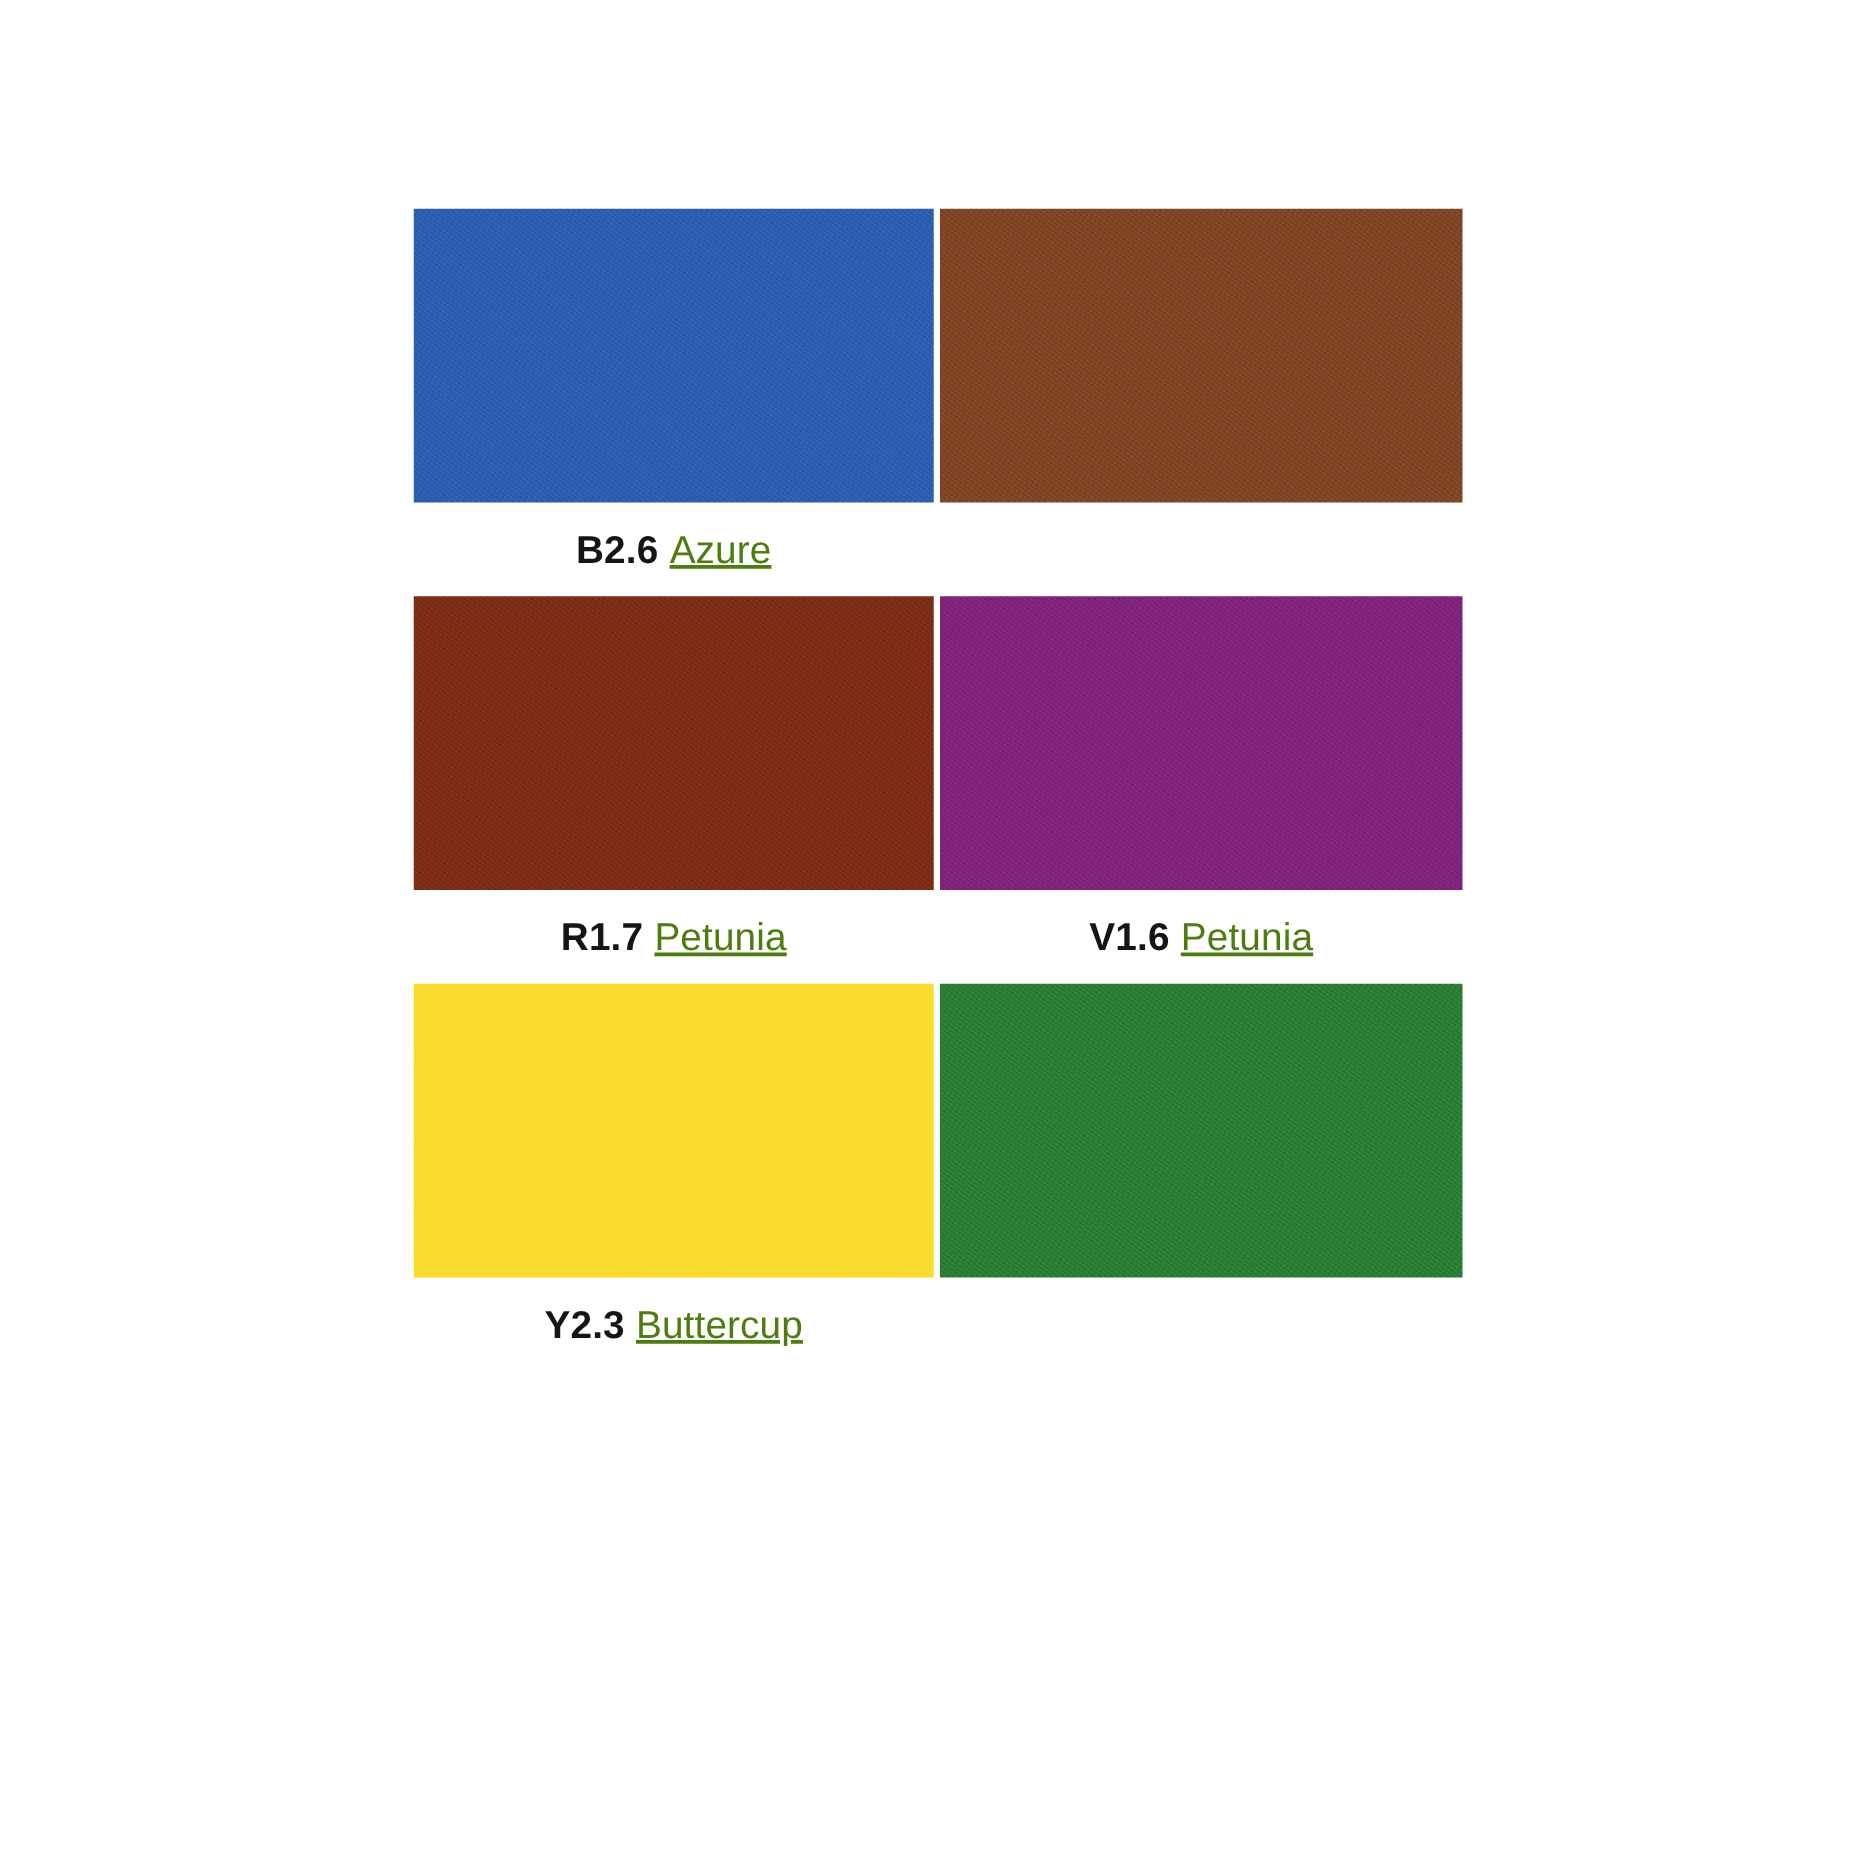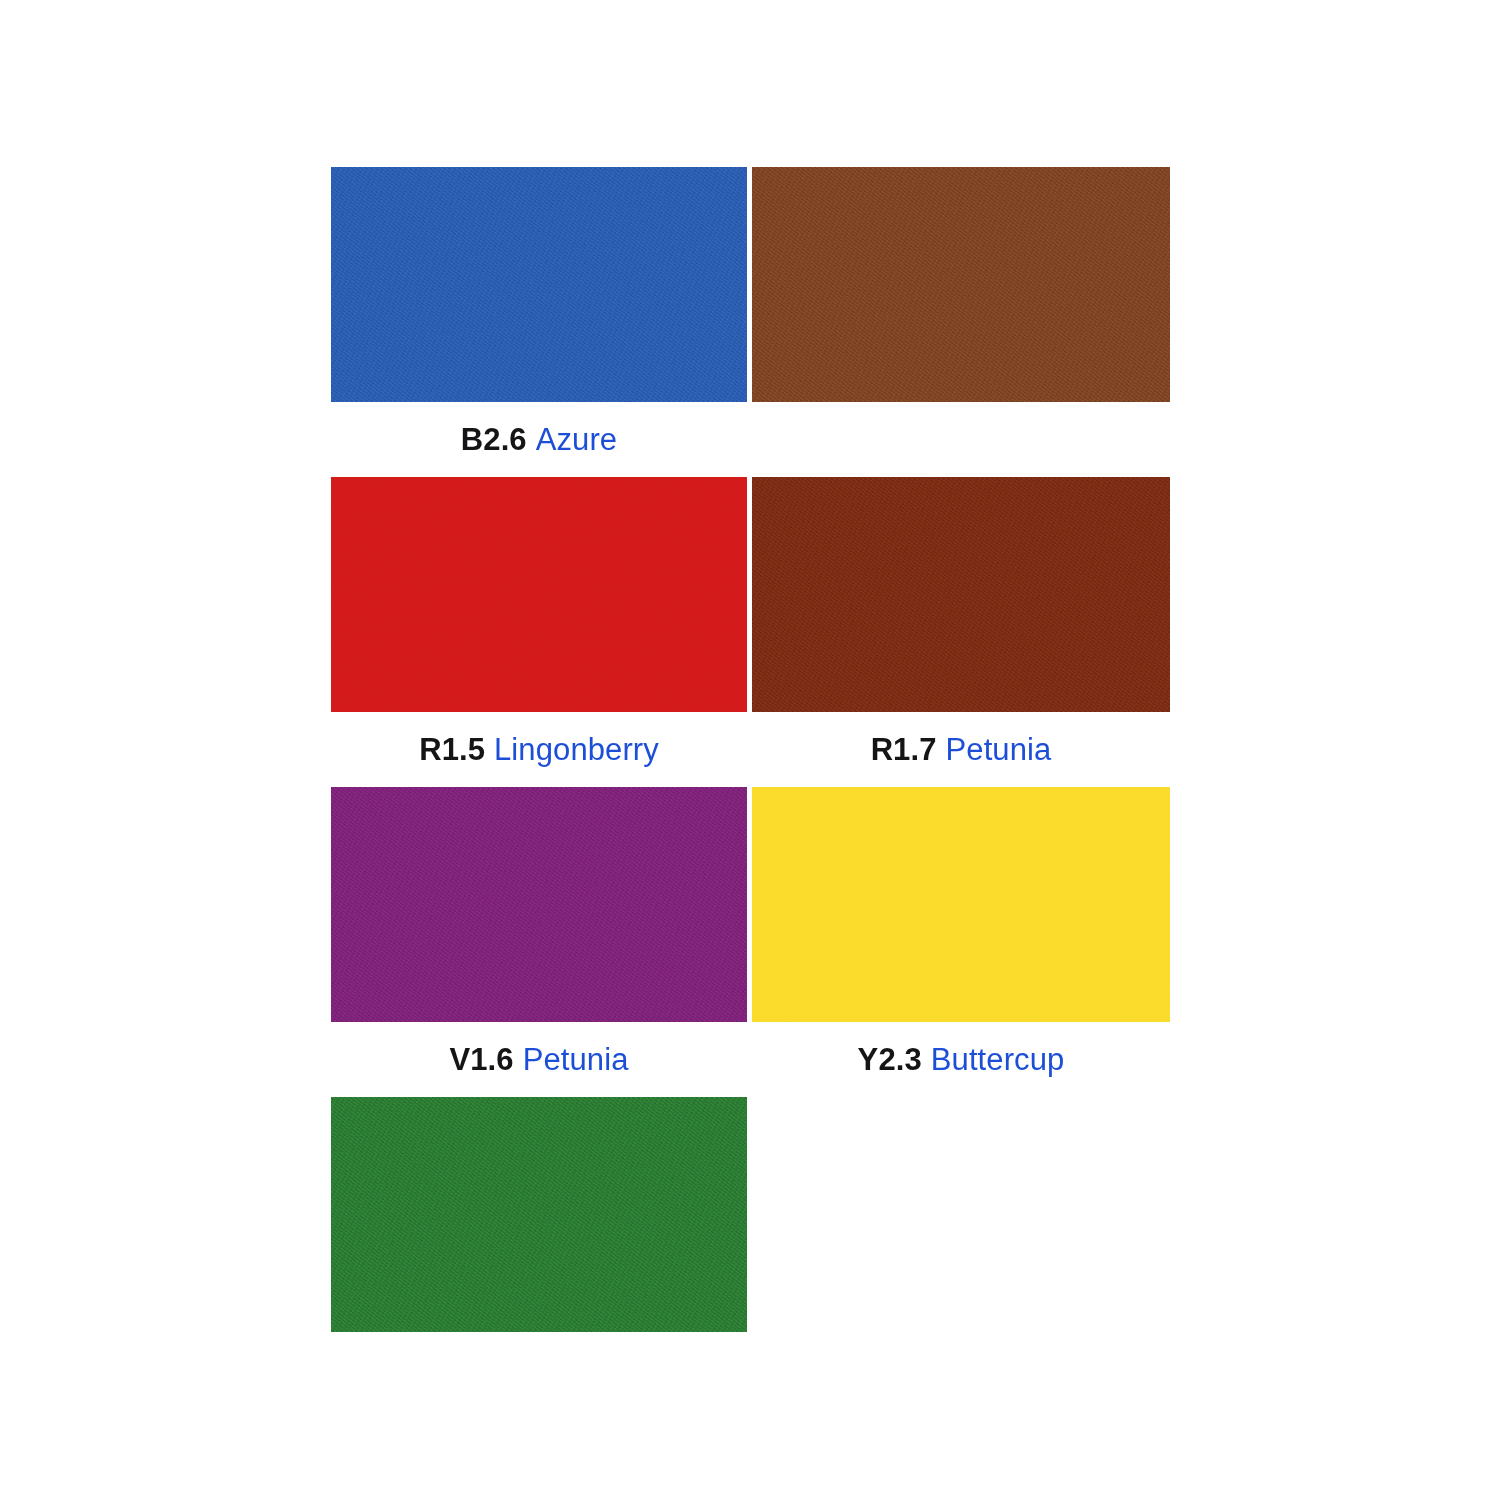--- a/index.html
+++ b/index.html
@@ -85,21 +85,22 @@
   }
 
   .swatch-code {
     font-weight: 700;
     color: #151517;
     margin-right: 9px;
   }
 
   .swatch-name {
     font-weight: 400;
-    color: #1d4ed8;
+    color: #4d7c0f;
+    text-decoration: underline;
   }
 </style>
 </head>
 <body style="background-color: rgb(255, 255, 255);">
 
 <div id="palette-sheet">
   <div id="swatch-grid">
 
     <div class="swatch-cell">
       <div class="swatch-chip" style="background-color: rgb(42, 92, 176);">
@@ -111,29 +112,20 @@
       </div>
     </div>
 
 
     <div class="swatch-cell">
       <div class="swatch-chip" style="background-color: rgb(125, 67, 35);">
         <div class="grain"></div>
       </div>
     </div>
 
-    <div class="swatch-cell">
-      <div class="swatch-chip smooth" style="background-color: rgb(212, 26, 26);">
-        <div class="grain"></div>
-      </div>
-      <div class="swatch-caption">
-        <span class="swatch-code">R1.5</span>
-        <span class="swatch-name">Lingonberry</span>
-      </div>
-    </div>
 
     <div class="swatch-cell">
       <div class="swatch-chip" style="background-color: rgb(122, 43, 20);">
         <div class="grain"></div>
       </div>
       <div class="swatch-caption">
         <span class="swatch-code">R1.7</span>
         <span class="swatch-name">Petunia</span>
       </div>
     </div>

